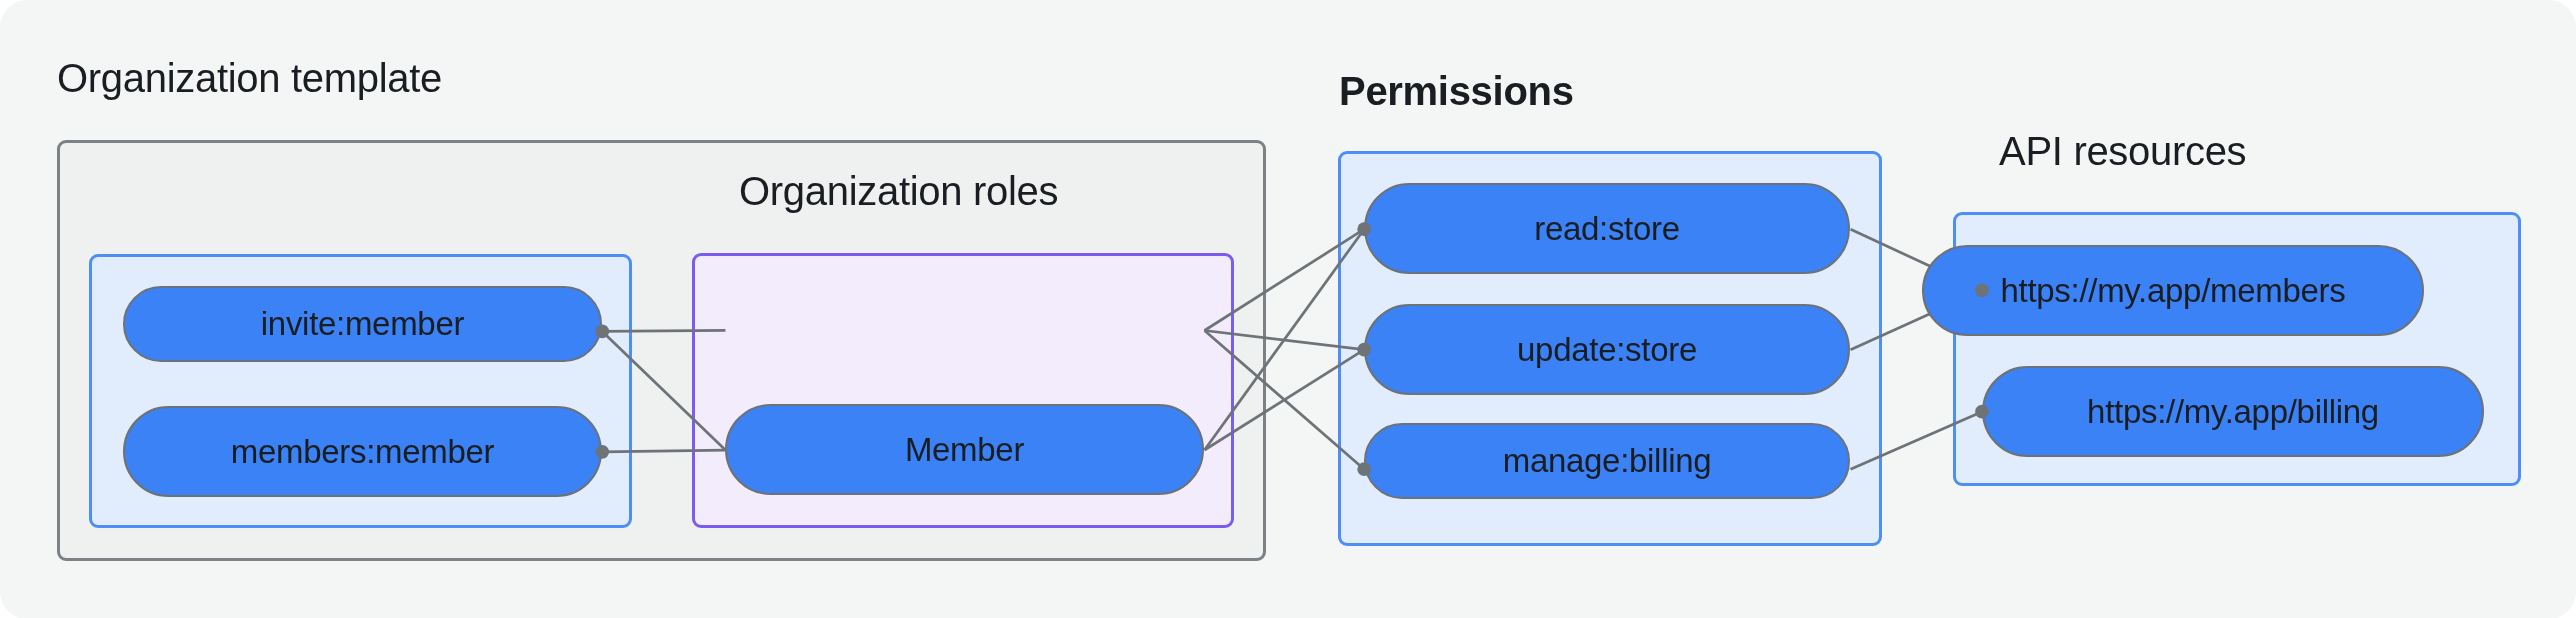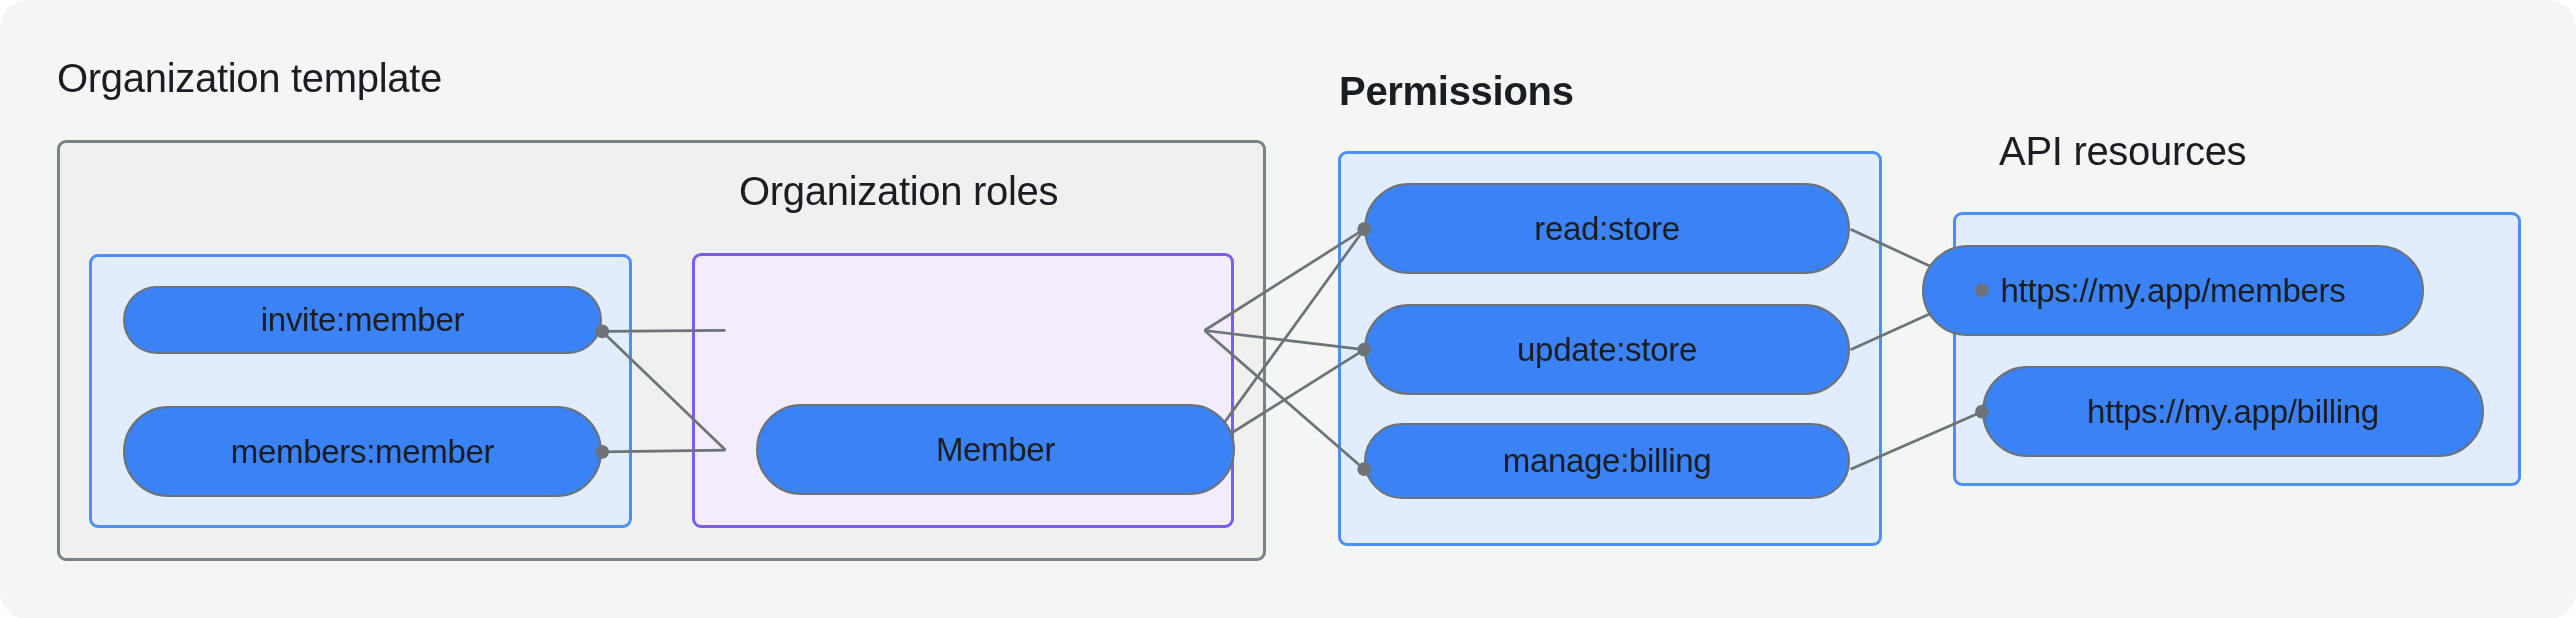--- a/index.html
+++ b/index.html
@@ -46,24 +46,24 @@
     border: 2.7px solid #6d7277;
     border-radius: 91px;
     display: flex;
     align-items: center;
     justify-content: center;
     font-size: 33px;
     letter-spacing: -0.3px;
     white-space: nowrap;
     z-index: 3;
   }
-  .pill-invite  { left: 123px;  top: 286px; width: 479px; height: 68px; }
+  .pill-invite  { left: 123px;  top: 286px; width: 479px; height: 76px; }
   .pill-delete  { left: 123px;  top: 406px; width: 479px; height: 91px; }
   .pill-admin   { left: 725px;  top: 285px; width: 479px; height: 91px; }
-  .pill-member  { left: 756px;  top: 404px; width: 479px; height: 91px; }
+  .pill-member  { left: 725px;  top: 404px; width: 479px; height: 91px; }
   .pill-read    { left: 1364px; top: 183px; width: 486px; height: 91px; }
   .pill-update  { left: 1364px; top: 304px; width: 486px; height: 91px; }
   .pill-manage  { left: 1364px; top: 423px; width: 486px; height: 76px; }
   .pill-api-members { left: 1922px; top: 245px; width: 502px; height: 91px; }
   .pill-api-billing { left: 1982px; top: 366px; width: 502px; height: 91px; }
 
   .label-org-template     { left: 57px;   top: 58px;  }
   .label-org-permissions  { left: 89px;   top: 172px; }
   .label-org-roles        { left: 691px;  top: 171px; margin-left: 48px; }
   .label-permissions      { left: 1339px; top: 71px; font-weight: bold;  }

